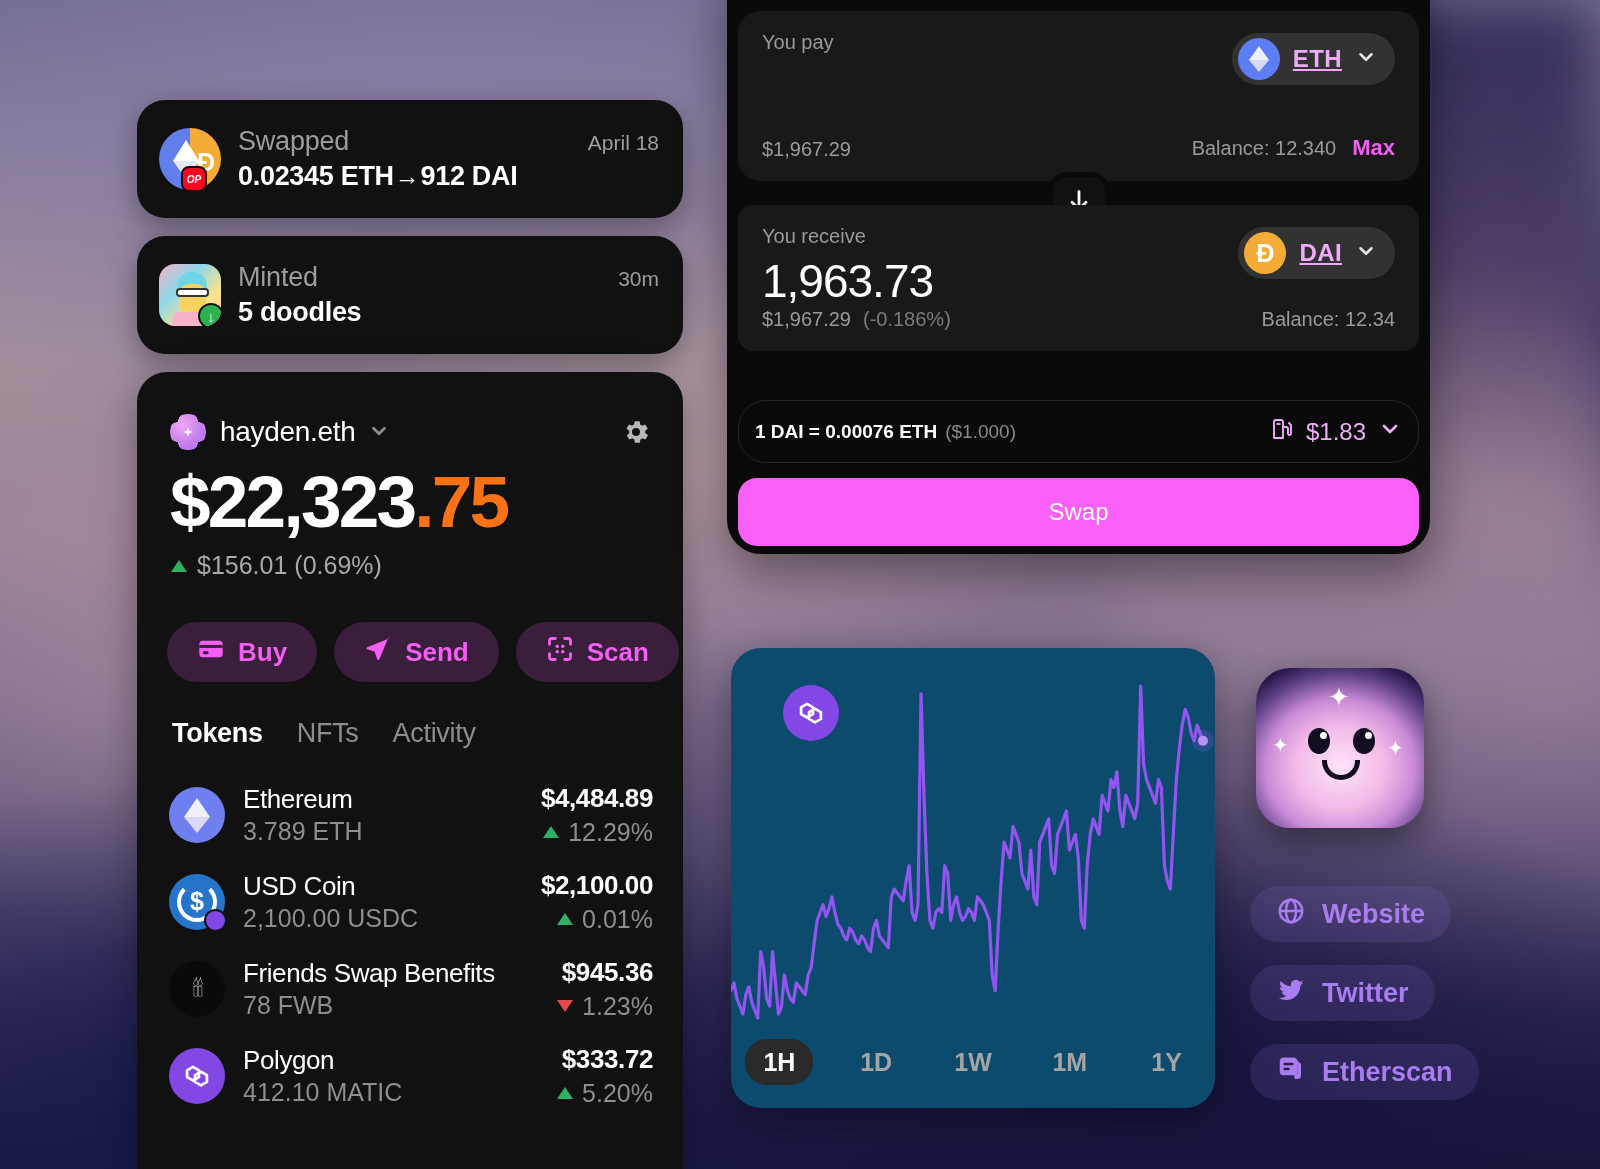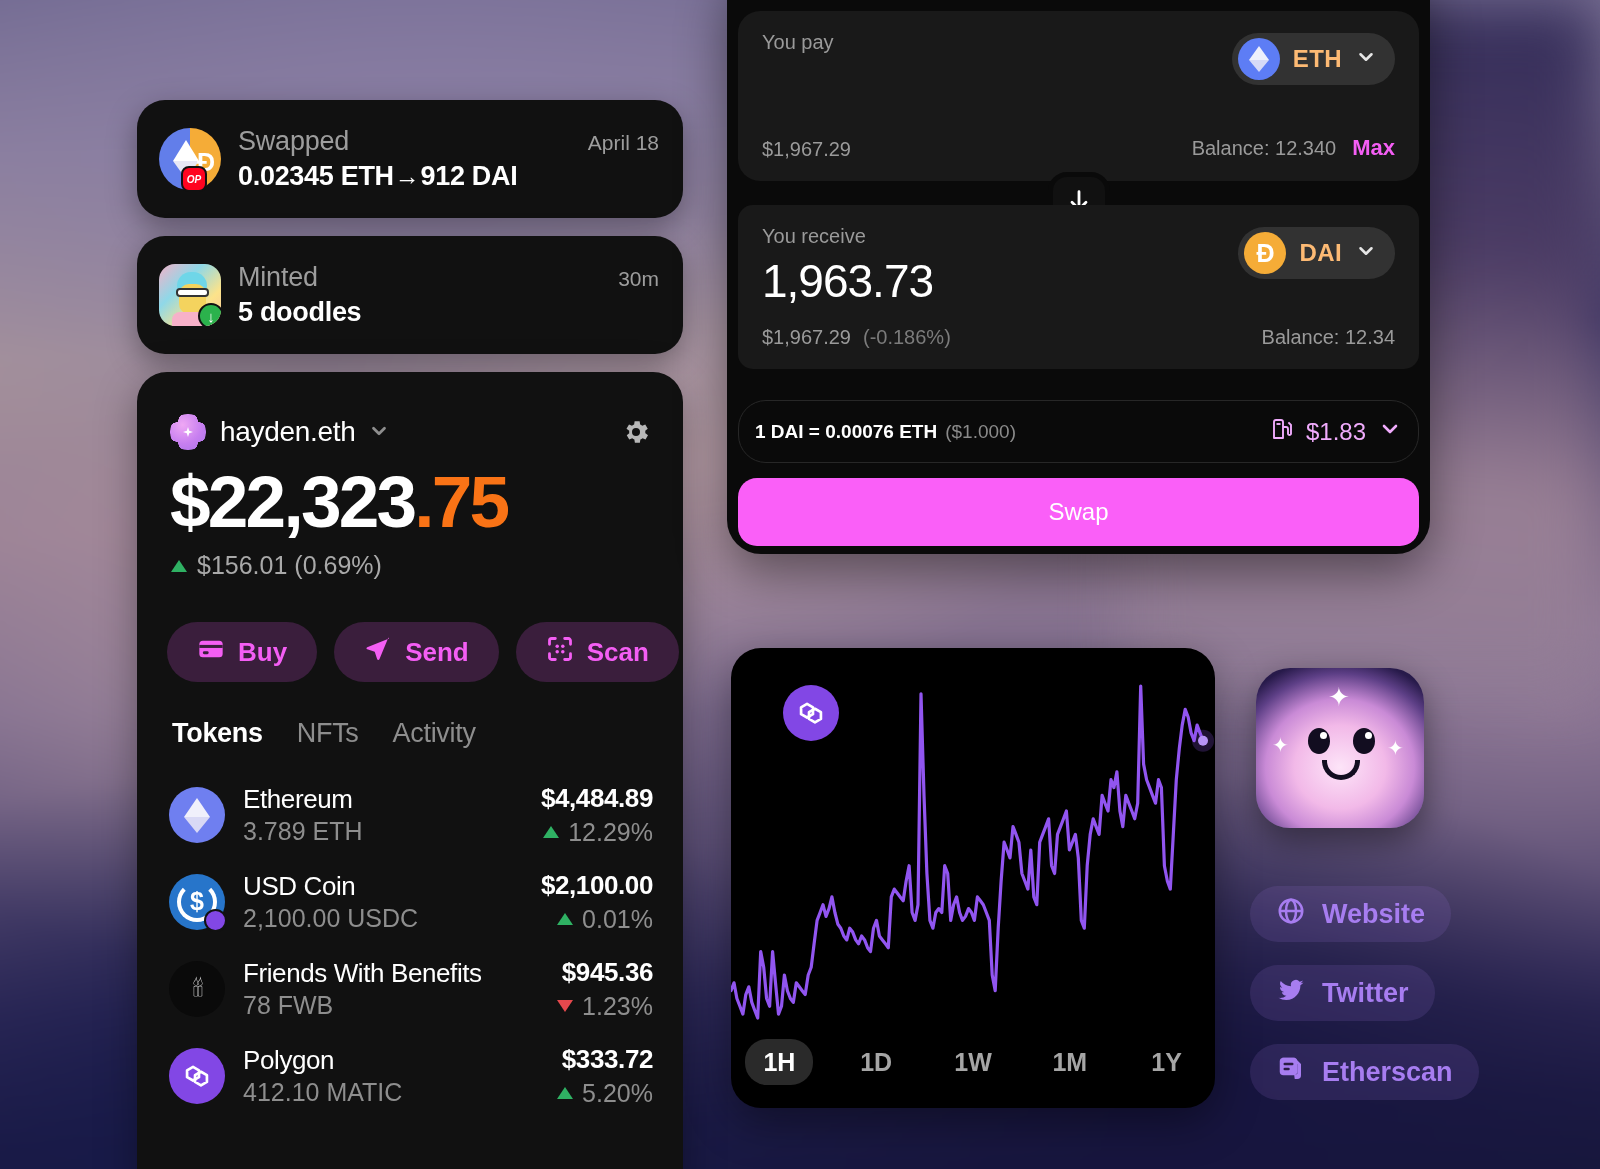--- a/index.html
+++ b/index.html
@@ -140,35 +140,35 @@
   .badge-poly{position:absolute;right:-2px;bottom:-2px;width:23px;height:23px;border-radius:50%;background:#8247e5;border:2px solid #111;}
   .i-fwb{ background:#0a0a0a; display:flex;align-items:center;justify-content:center; }
   .i-fwb .glyph{ color:#fff; font-size:22px; letter-spacing:-2px;}
   .i-poly{ background:#8247e5; display:flex;align-items:center;justify-content:center;}
 
   
   #swap-panel{ position:absolute; left:727px; top:-34px; width:703px; height:588px;
       background:#0a0a0a; border-radius:34px; box-shadow:0 18px 50px rgba(0,0,0,.45); }
   .swap-box{ position:absolute; left:11px; width:681px; background:#191919; border-radius:22px; }
   #pay-box { top:45px;  height:170px; }
-  #recv-box{ top:239px; height:164px;border-radius:15px; }
+  #recv-box{ top:239px; height:146px;border-radius:15px; }
   .sb-label{ color:#9a9a9a; font-size:20px; padding:20px 0 0 24px; }
   .sb-amount{ color:#fff; font-size:46px; font-weight:400; letter-spacing:-1px; padding:6px 0 0 24px;}
   .sb-sub{ position:absolute; left:24px; bottom:20px; color:#9a9a9a; font-size:20px; display:flex; gap:12px; }
   .sb-sub .muted{ color:#7b7b7b; }
   .sb-right{ position:absolute; right:24px; top:22px; }
   .tok-sel{ height:52px; background:#323232; border-radius:26px; display:flex; align-items:center;
       gap:13px; padding:0 18px 0 6px; cursor:pointer; }
   .tok-sel .cc{ width:42px;height:42px;border-radius:50%; position:relative; flex:0 0 42px;}
   .cc-eth{ background:#5d7df5; }
   .cc-eth .d1{position:absolute;left:11px;top:8px;width:0;height:0;border-left:10px solid transparent;border-right:10px solid transparent;border-bottom:14px solid #eef0fc;}
   .cc-eth .d2{position:absolute;left:11px;top:22px;width:0;height:0;border-left:10px solid transparent;border-right:10px solid transparent;border-top:12px solid #d6daf7;}
   .cc-dai{ background:#f5ac37; display:flex;align-items:center;justify-content:center;}
   .cc-dai .g{ color:#fff; font-size:25px; font-weight:700; line-height:1; }
-  .tok-sym{ color:#fdba74; font-size:24px; font-weight:700; letter-spacing:.4px;}
+  .tok-sym{ color:#f0abfc; font-size:24px; font-weight:700; letter-spacing:.4px;text-decoration:underline;}
   .tok-cv{ color:#e6e6e6; font-size:18px; }
   .sb-bal{ position:absolute; right:24px; bottom:20px; color:#9a9a9a; font-size:20px;
       display:flex; align-items:center; gap:16px; }
   .max-btn{ color:#f45ef4; font-size:22px; font-weight:700; cursor:pointer; }
 
   #swap-dir{ position:absolute; left:50%; top:206px; transform:translateX(-50%);
       width:62px;height:62px; background:#111; border:5px solid #0a0a0a; border-radius:19px;
       display:flex; align-items:center; justify-content:center; cursor:pointer; }
   #swap-dir svg{ width:28px;height:28px; }
 
@@ -177,21 +177,21 @@
       padding:0 16px; cursor:pointer; }
   .rate-l{ color:#fff; font-size:19px; font-weight:700; }
   .rate-l .dim{ color:#8a8a8a; font-weight:400; margin-left:8px;}
   .rate-r{ margin-left:auto; display:flex; align-items:center; gap:12px; color:#f0abfc; font-size:24px; }
   #swap-cta{ position:absolute; left:11px; top:512px; width:681px; height:68px; border:none;
       border-radius:19px; background:#fa5ff8; color:#fff; font-size:24px; font-weight:400;
       cursor:pointer; font-family:"Liberation Sans",sans-serif; }
 
   
   #chart-card{ position:absolute; left:731px; top:648px; width:484px; height:460px;
-      background:#000000; border-radius:30px; overflow:hidden; box-shadow:0 14px 44px rgba(0,0,0,.40);}
+      background:#0c4a6e; border-radius:30px; overflow:hidden; box-shadow:0 14px 44px rgba(0,0,0,.40);}
   #chart-logo{ position:absolute; left:52px; top:37px; width:56px;height:56px;border-radius:50%;
       background:#8247e5; display:flex;align-items:center;justify-content:center;}
   #spark{ position:absolute; left:0; top:30px; width:484px; height:350px;}
   .ranges{ position:absolute; left:0; bottom:0; width:484px; height:92px; display:flex;
       align-items:center; }
   .range{ flex:1; text-align:center; color:#a5a5a5; font-size:25px; font-weight:700; cursor:pointer;}
   .range.active{ color:#fff; }
   .range.active .pill{ background:#2a2a2a; border-radius:22px; padding:9px 18px; }
 
   
@@ -376,21 +376,21 @@
             <span>0.01%</span>
           </div>
       </div>
     </div>
 
     <div class="tok-row">
       <div class="tok-ico i-fwb">
           <span class="glyph">🕯🕯</span>
         </div>
       <div class="tok-mid">
-        <div class="tok-name">Friends With Benefits</div>
+        <div class="tok-name">Friends Swap Benefits</div>
         <div class="tok-qty">78 FWB</div>
       </div>
       <div class="tok-right">
         <div class="tok-val">$945.36</div>
         <div class="tok-chg">
             <span class="tri-dn"></span>
             <span>1.23%</span>
           </div>
       </div>
     </div>

